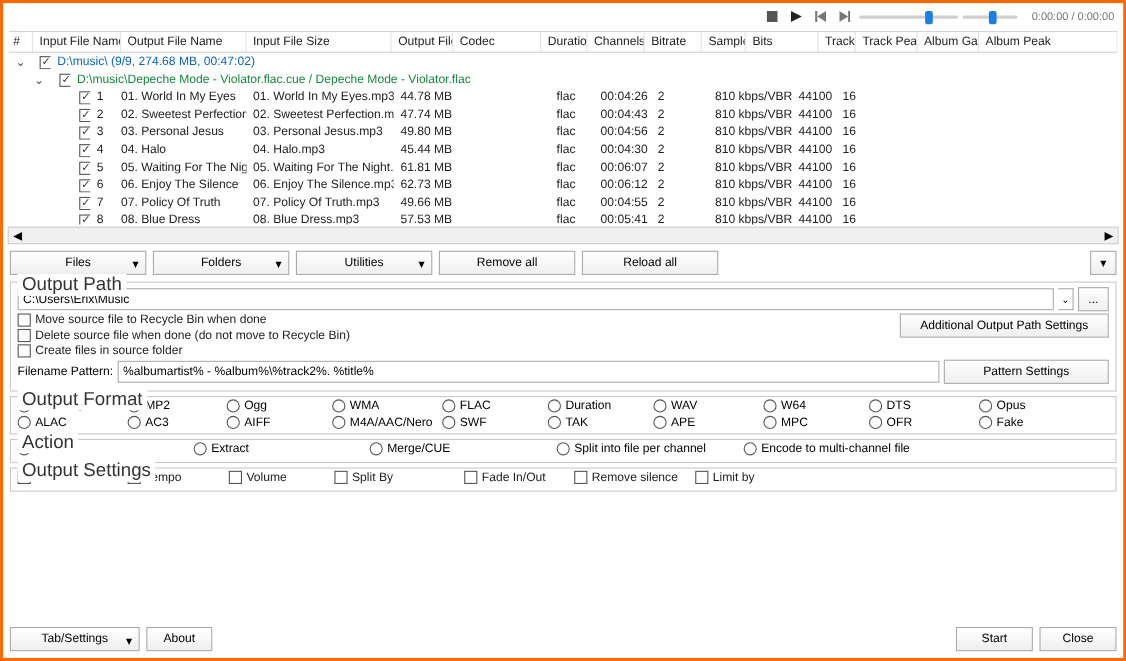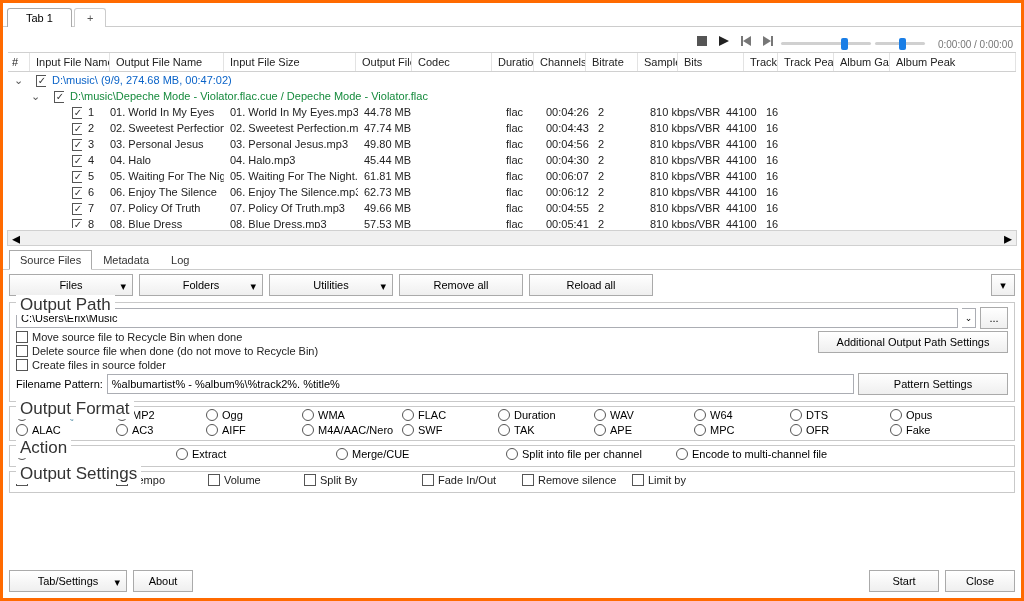--- a/index.html
+++ b/index.html
@@ -7,21 +7,21 @@
   .frame { width:1024px; height:601px; border:3px solid #ff6a00; background:#fff; display:flex; flex-direction:column; position:relative; }
   .titlebar { height:30px; background:#1a7ee6; color:#fff; display:flex; align-items:center; padding:0 6px; font-size:12px; }
   .titlebar .icon { width:16px; height:16px; margin-right:6px; display:flex; align-items:center; justify-content:center;}
   .titlebar .spacer { flex:1; }
   .winbtn { width:44px; height:30px; display:flex; align-items:center; justify-content:center; color:#fff; margin-left:0;}
   .winbtn svg { width:10px; height:10px; }
   .client { flex:1; display:flex; flex-direction:column; background:#fff; overflow:hidden; }
   .tabstrip { height:24px; display:flex; align-items:flex-end; padding:2px 4px 0 4px; border-bottom:1px solid #ccc; }
   .tab { font-size:11px; padding:3px 18px; border:1px solid #aaa; border-bottom:none; background:#fff; border-radius:3px 3px 0 0; margin-right:2px; position:relative; top:1px;}
   .tab.add { padding:3px 12px; color:#555; border-color:#ccc;}
-  .player-row { height:24px; display:flex; align-items:flex-end; padding:1px 8px; font-size:10px; color:#767676; gap:4px;}
+  .player-row { height:24px; display:flex; align-items:center; padding:1px 8px; font-size:10px; color:#767676; gap:4px;}
   .player-row .push { flex:1; }
   .pbtn { width:18px; height:18px; display:flex; align-items:center; justify-content:center; color:#555;}
   .slider { position:relative; width:70px; height:14px; }
   .slider .track { position:absolute; top:6px; left:0; right:0; height:3px; background:#d0d0d0; border-radius:2px;}
   .slider .thumb { position:absolute; top:2px; width:7px; height:12px; background:#1a7ee6; border-radius:2px;}
   .timelabel { min-width:84px; text-align:right; }
   .grid-wrap { flex:0 0 auto; height:178px; border:1px solid transparent; margin:0 4px; position:relative; overflow:hidden;}
   .grid-head { display:flex; height:20px; background:#fff; border-top:1px solid #d0d0d0; border-bottom:1px solid #d0d0d0; font-size:11px; color:#222;}
   .gh { border-right:1px solid #e3e3e3; padding:3px 6px; white-space:nowrap; overflow:hidden; }
   .grid-body { font-size:11px; color:#222; }
@@ -61,24 +61,20 @@
   .c-idx{width:22px; padding-left:4px;}
 </style>
 </head>
 <body>
 
 <div class="frame">
 
 
   <div class="client">
 
-    <div class="tabstrip">
-      <div class="tab">Tab 1</div>
-      <div class="tab add">+</div>
-    </div>
 
     <div class="player-row">
       <span class="push"></span>
       <div class="pbtn">
           <svg width="10" height="10">
             <rect width="10" height="10" fill="#555"></rect>
           </svg>
         </div>
       <div class="pbtn">
           <svg width="10" height="10">
@@ -257,25 +253,20 @@
           </div>
 
       </div>
     </div>
 
     <div class="hscroll">
       <div class="arrow l">◂</div>
       <div class="arrow r">▸</div>
     </div>
 
-    <div class="bottom-tabs">
-      <div class="btab active">Source Files</div>
-      <div class="btab">Metadata</div>
-      <div class="btab">Log</div>
-    </div>
 
     <div class="toolbar">
       <div class="dbtn">
           <span>Files</span>
           <span class="arrow">▾</span>
         </div>
       <div class="dbtn">
           <span>Folders</span>
           <span class="arrow">▾</span>
         </div>

